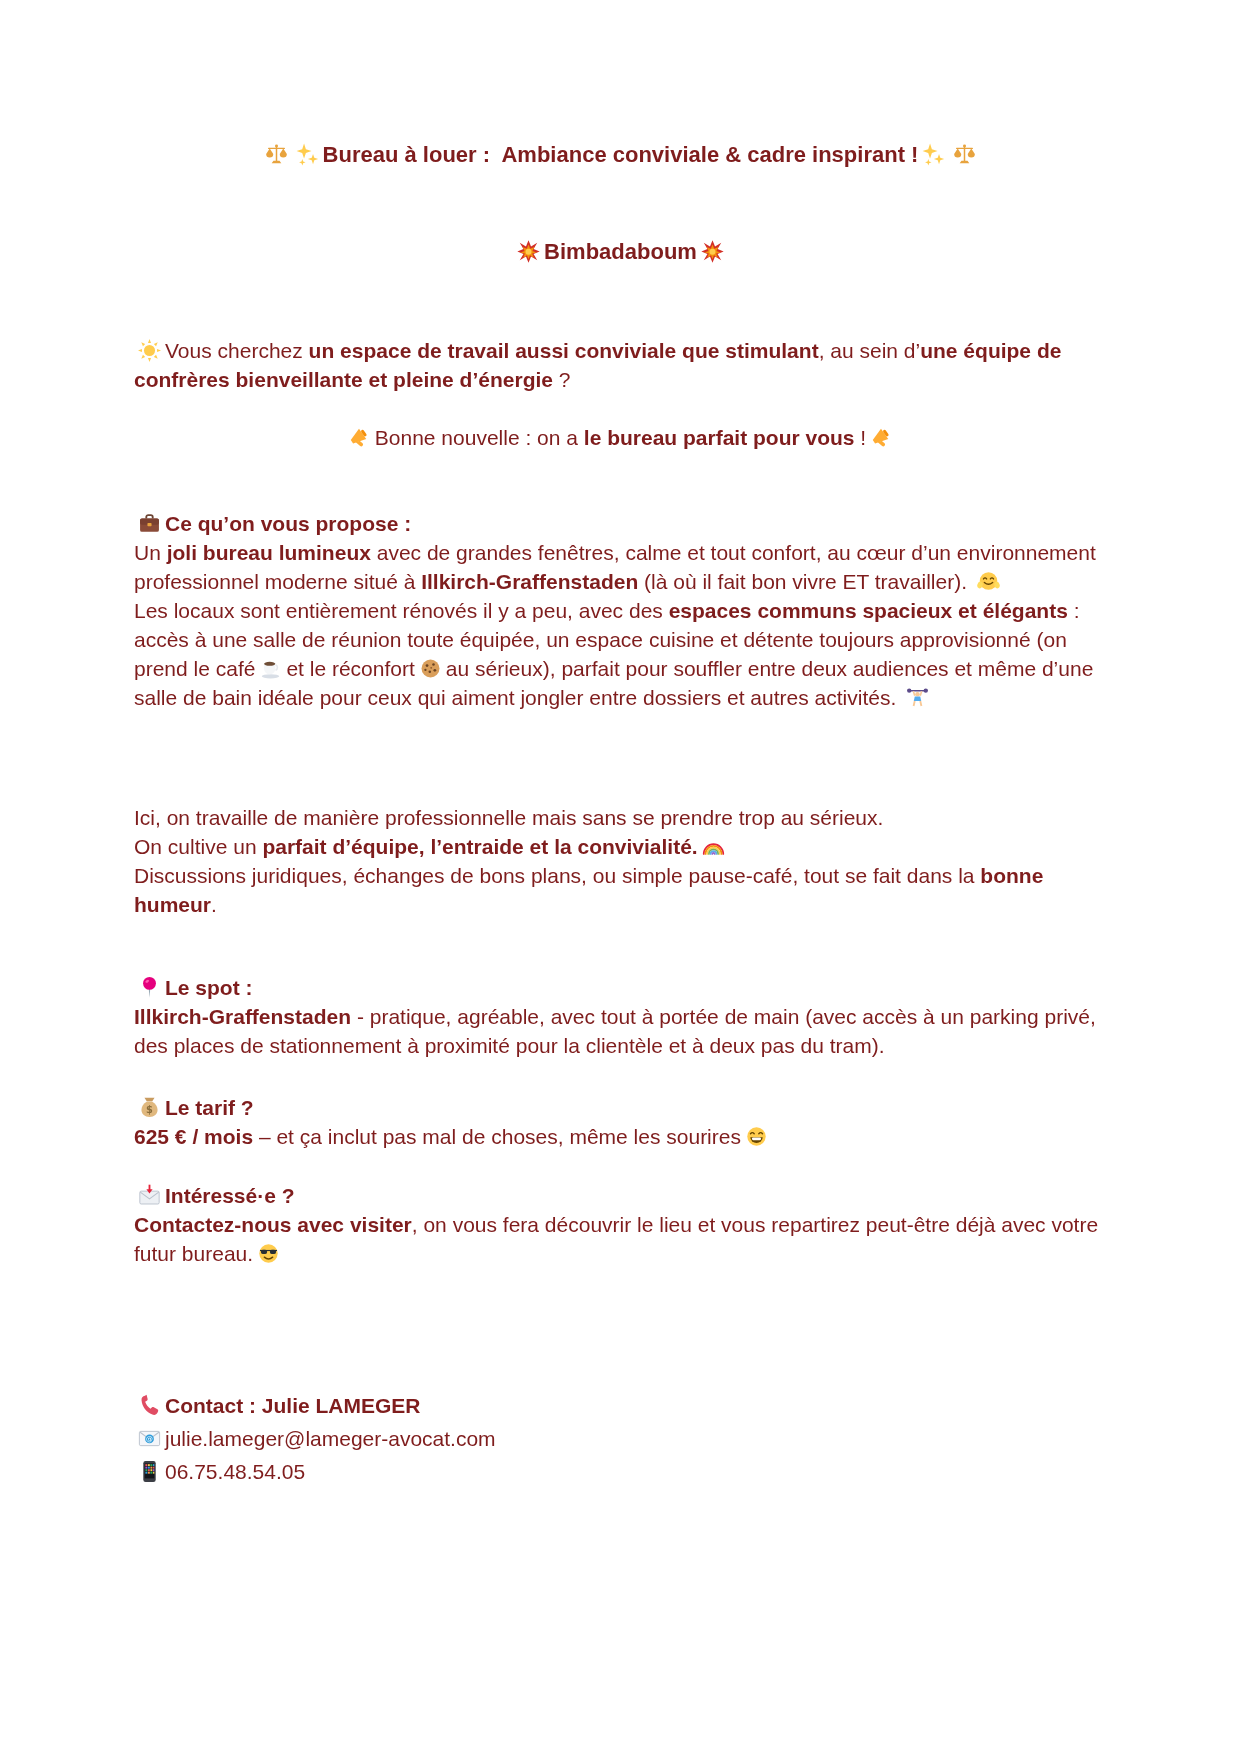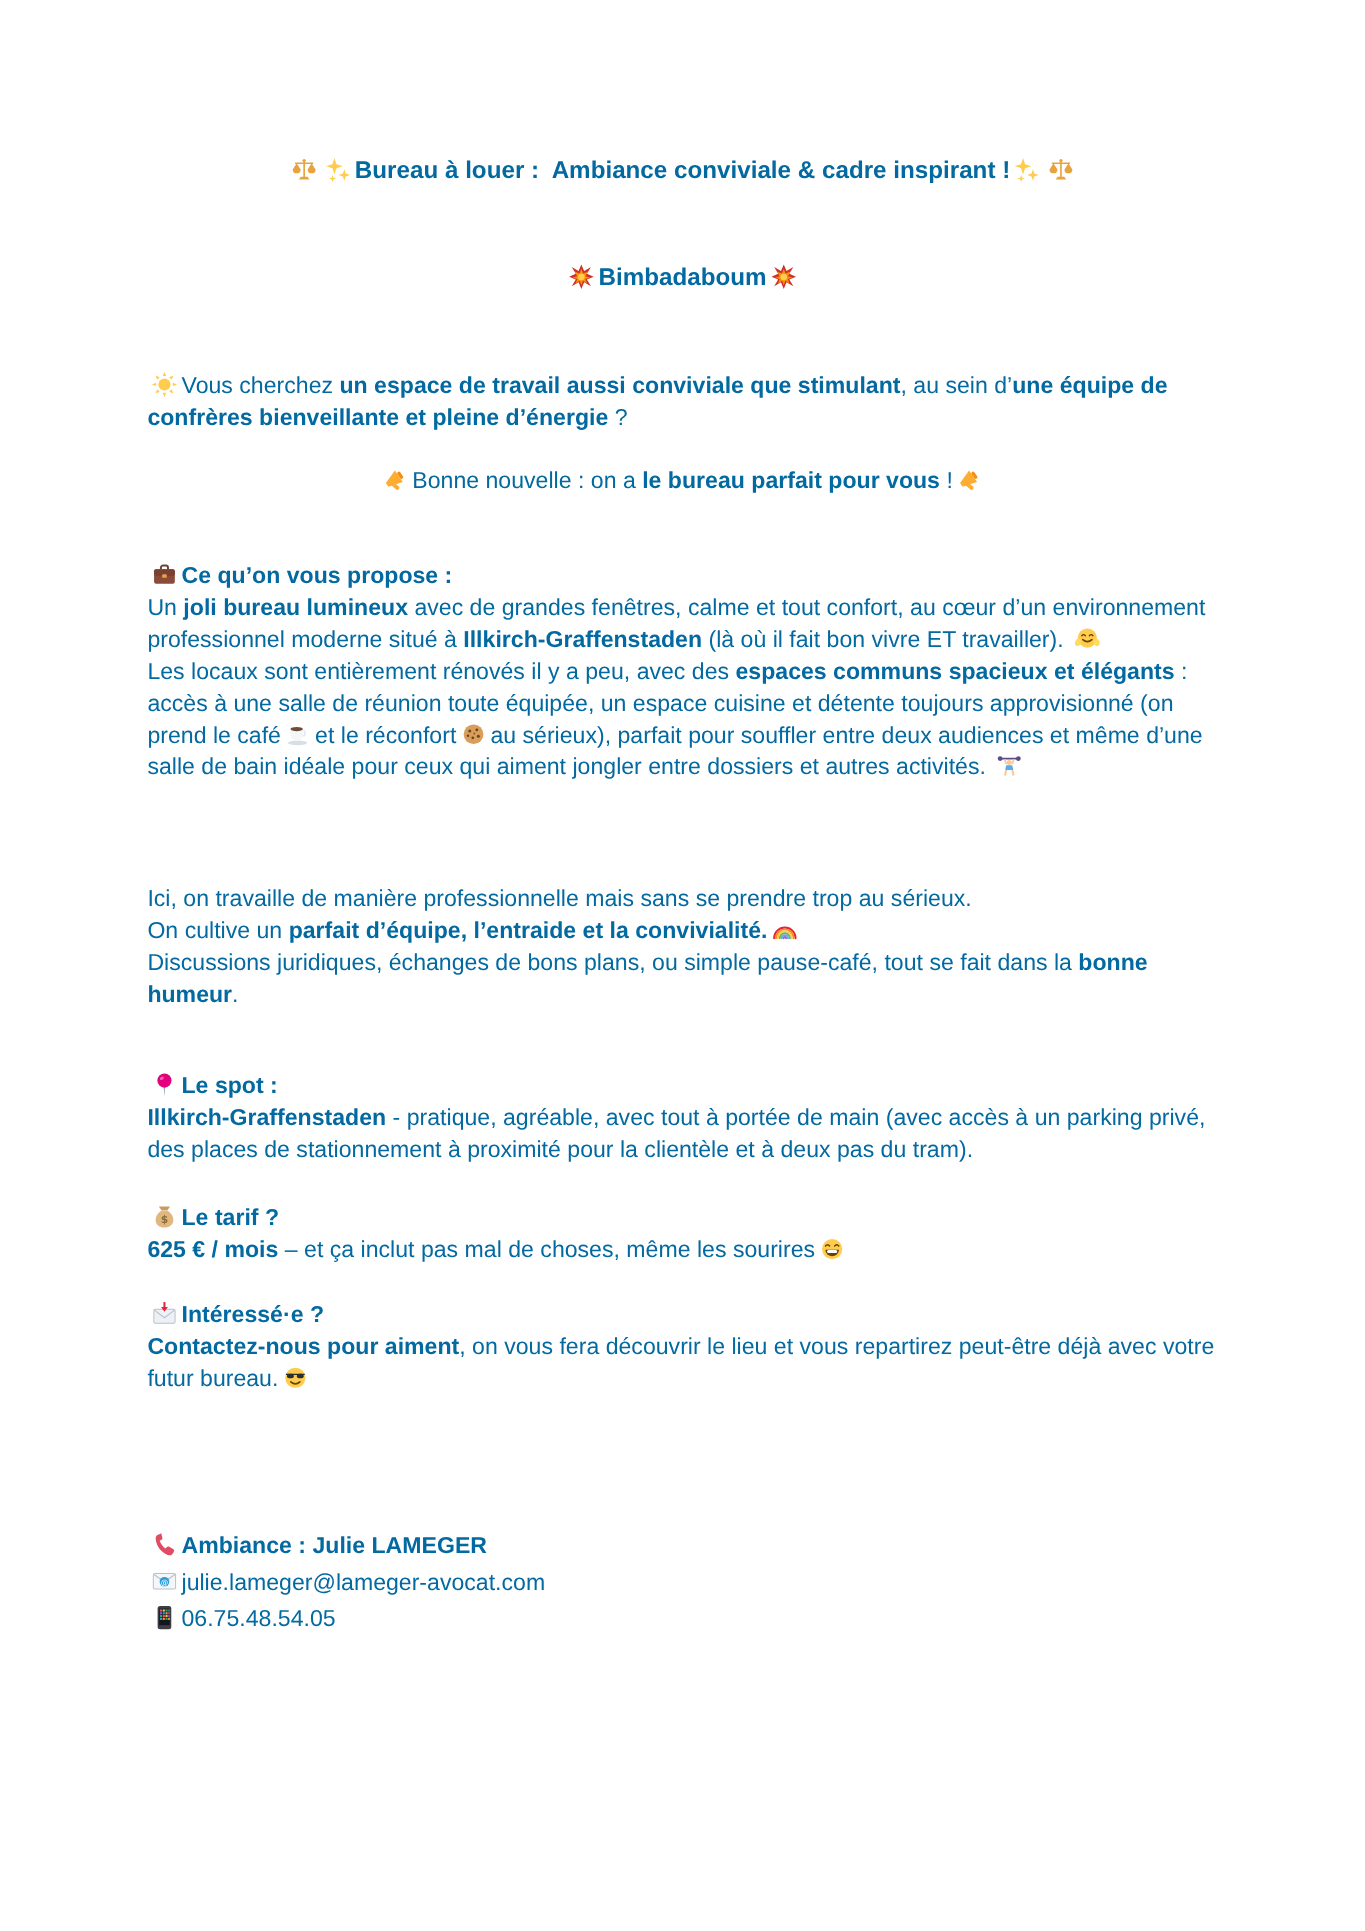--- a/index.html
+++ b/index.html
@@ -2,21 +2,21 @@
 <html lang="fr"><head>
 <meta charset="utf-8">
 <title>Bureau à louer — Bimbadaboum</title>
 <style>
   html,body{margin:0;padding:0;background:#ffffff;}
   .page{
     position:relative;
     width:1241px;height:1755px;
     background:#ffffff;
     overflow:hidden;
-    color:#0369a1;
+    color:#7f1d1d;
     font-family:"Liberation Sans","DejaVu Sans",sans-serif;
     font-size:21px;
     line-height:29px;
   }
   .blk{position:absolute;left:134px;width:980px;margin:0;}
   .center{left:0;width:1241px;text-align:center;}
   .title{font-size:22px;font-weight:700;}
   .prewrap{white-space:pre-wrap;}
   .m0{margin:0;}
   .contact-block p{line-height:33px;}
@@ -179,34 +179,34 @@
           </svg></span></p>
   </section>
 
   <section class="blk" style="top:1181px">
     <p class="m0"><span class="emoji" role="img" aria-label="📩"><svg viewBox="0 0 20 20">
             <rect x="1.6" y="6.2" width="16.8" height="11.2" rx="1.2" fill="#EDF0F4" stroke="#B9C1CC" stroke-width="0.8"></rect>
             <path d="M2 7 L10 13 L18 7" fill="none" stroke="#B9C1CC" stroke-width="0.9"></path>
             <rect x="9.2" y="0.6" width="1.6" height="4.6" fill="#E5243B"></rect>
             <path d="M7.3 4.6 H12.7 L10 8.2 Z" fill="#E5243B"></path>
           </svg></span><strong>Intéressé·e ?</strong></p>
-    <p class="m0"><strong>Contactez-nous pour aiment</strong>, on vous fera découvrir le lieu et vous repartirez peut-être déjà avec votre futur bureau.<span class="emoji" role="img" aria-label="😎"><svg viewBox="0 0 20 20">
+    <p class="m0"><strong>Contactez-nous avec visiter</strong>, on vous fera découvrir le lieu et vous repartirez peut-être déjà avec votre futur bureau.<span class="emoji" role="img" aria-label="😎"><svg viewBox="0 0 20 20">
             <circle cx="10" cy="10" r="8" fill="#FFCC4D"></circle>
             <path d="M2.6 7.4 H17.4" stroke="#292F33" stroke-width="1"></path>
             <rect x="3.4" y="6.8" width="5.4" height="3.6" rx="1.6" fill="#292F33"></rect>
             <rect x="11.2" y="6.8" width="5.4" height="3.6" rx="1.6" fill="#292F33"></rect>
             <path d="M6.4 13.2 Q10 16.4 13.6 13.2" stroke="#664500" stroke-width="1.3" fill="none" stroke-linecap="round"></path>
           </svg></span></p>
   </section>
 
 
   <section class="blk contact-block" style="top:1389px">
     <p class="m0"><span class="emoji" role="img" aria-label="📞"><svg viewBox="0 0 20 20">
             <path d="M4.9 2.2 C3 2.8 2 4.4 2.5 6.4 C3.9 12 8 16.1 13.6 17.5 C15.6 18 17.2 17 17.8 15.1 L18.1 14 C18.3 13.3 18 12.6 17.3 12.3 L13.9 10.9 C13.3 10.7 12.6 10.9 12.2 11.4 L11.2 12.7 C8.9 11.5 7 9.6 5.8 7.3 L7.1 6.3 C7.6 5.9 7.8 5.2 7.6 4.6 L6.2 1.2 Z" fill="#E04C63" transform="rotate(8 10 10)"></path>
-          </svg></span><strong>Ambiance : Julie LAMEGER</strong></p>
+          </svg></span><strong>Contact : Julie LAMEGER</strong></p>
     <p class="m0"><span class="emoji" role="img" aria-label="📧"><svg viewBox="0 0 20 20">
             <rect x="1.2" y="3.8" width="17.6" height="12.4" rx="1.2" fill="#F4F6FA" stroke="#B9C1CC" stroke-width="0.8"></rect>
             <path d="M1.8 4.6 L10 10.6 L18.2 4.6" fill="none" stroke="#B9C1CC" stroke-width="0.9"></path>
             <circle cx="10" cy="10.4" r="3.8" fill="#2D9CDB"></circle>
             <text x="10" y="12.6" font-size="6" text-anchor="middle" fill="#FFFFFF" font-family="DejaVu Sans, sans-serif">@</text>
           </svg></span>julie.lameger@lameger-avocat.com</p>
     <p class="m0"><span class="emoji" role="img" aria-label="📱"><svg viewBox="0 0 20 20">
             <rect x="4.6" y="0.8" width="10.8" height="18.4" rx="2" fill="#3B3E45"></rect>
             <rect x="5.8" y="3" width="8.4" height="13" fill="#14161B"></rect>
             <rect x="6.4" y="3.6" width="1.7" height="1.7" fill="#EB5757"></rect>

